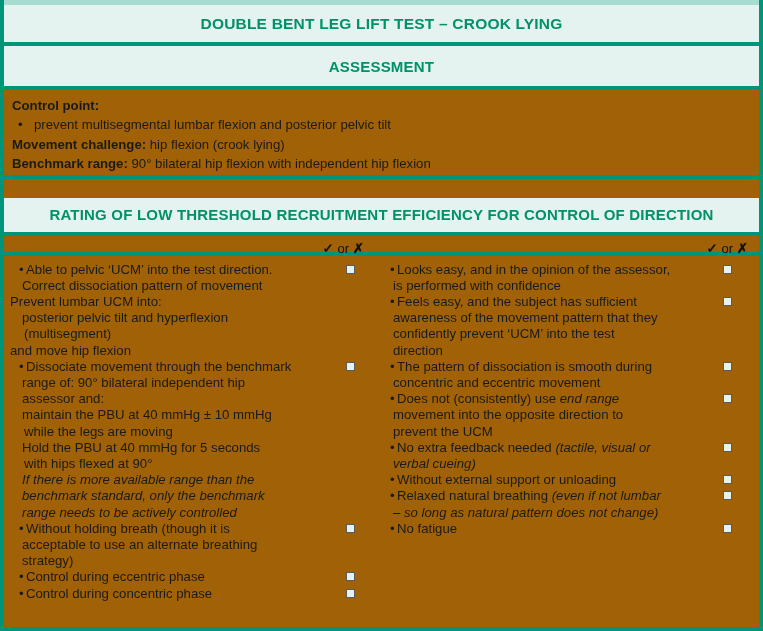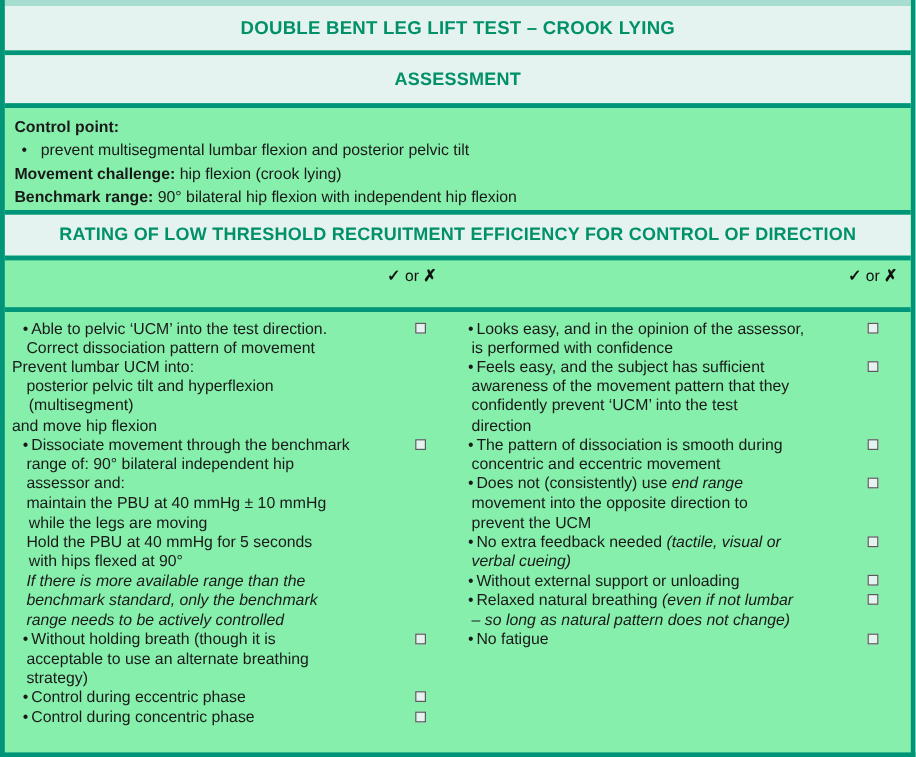--- a/index.html
+++ b/index.html
@@ -9,21 +9,21 @@
   }
   body {
     font-family: "Liberation Sans", sans-serif;
   }
 
   #sheet {
     position: relative;
     width: 763px;
     height: 631px;
     box-sizing: border-box;
-    background: #86efac;
+    background: #a16207;
     border-left: 4px solid #009478;
     border-right: 4px solid #009478;
     border-bottom: 4px solid #009478;
     border-top: 0;
     overflow: hidden;
   }
 
   
   .top-strip {
     position: absolute;
@@ -54,20 +54,21 @@
     font-size: 15.5px;
     margin-top: 5px;
   }
   .banner-assessment {
     height: 40px;
     font-size: 15px;
   }
   .banner-rating {
     height: 34px;
     font-size: 15px;
+    margin-top: 19px;
   }
 
   
   .assessment-body {
     padding: 6px 0 1px 8px;
     font-size: 13.2px;
     color: #1a1a1a;
     line-height: 1.47;
   }
   .assessment-body .lbl { font-weight: bold; }
@@ -76,21 +77,21 @@
     padding-left: 6px;
   }
   .assessment-body .bul-row .dot {
     width: 16px;
     flex: 0 0 16px;
   }
 
   
   .check-head-row {
     display: flex;
-    height: 39px;
+    height: 16px;
     align-items: center;
   }
   .check-head-col {
     position: relative;
     height: 100%;
   }
   .check-head-col.left  { width: 371px; }
   .check-head-col.right { flex: 1 1 auto; }
   .check-head-lbl {
     position: absolute;

